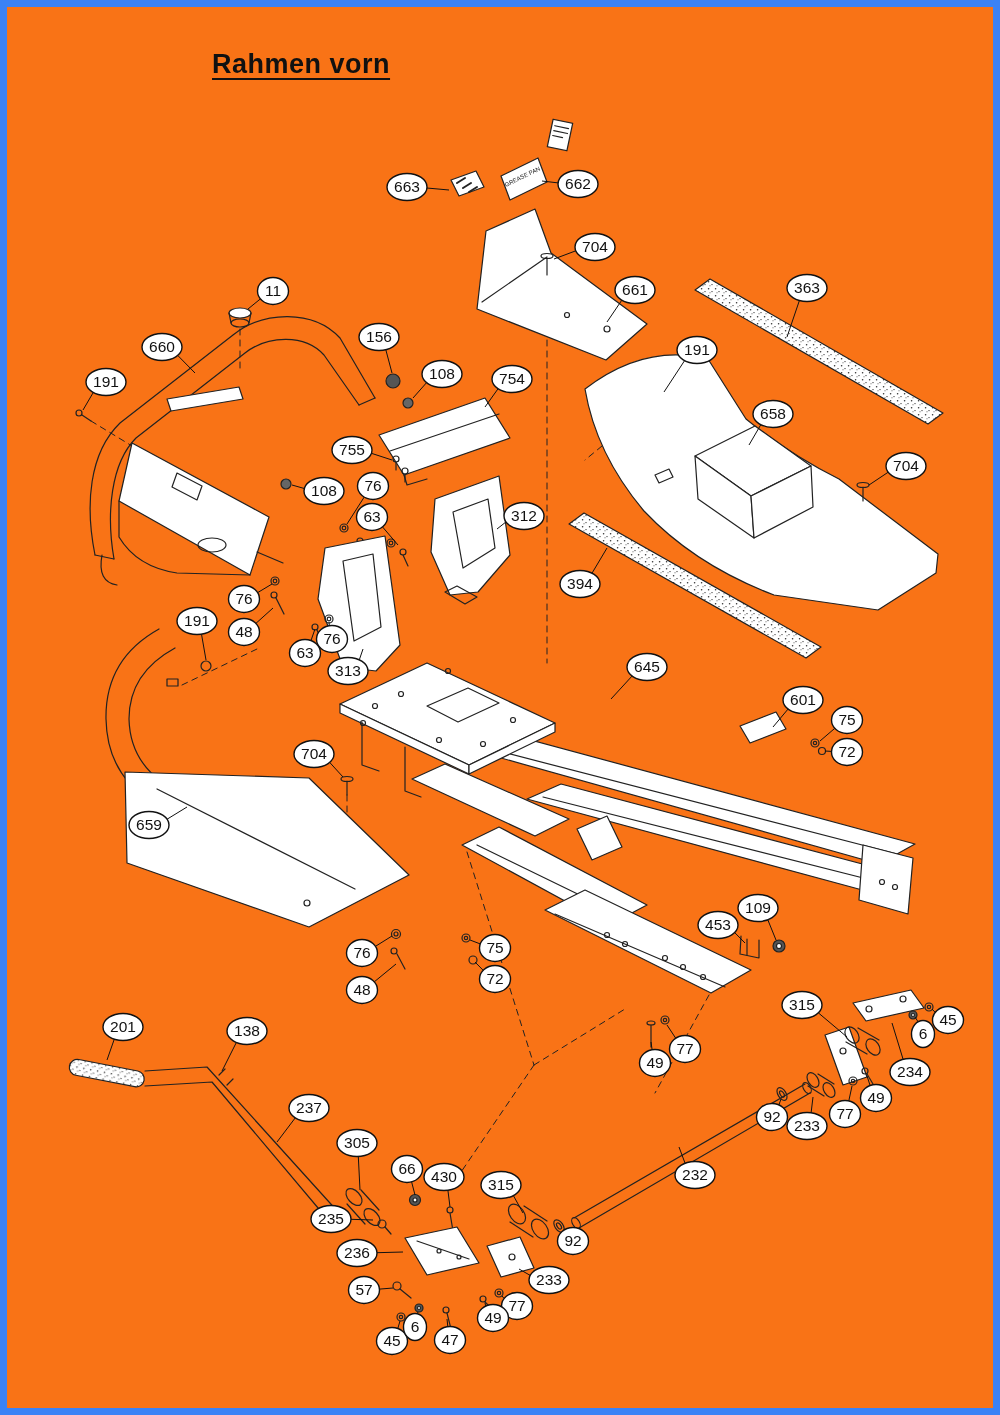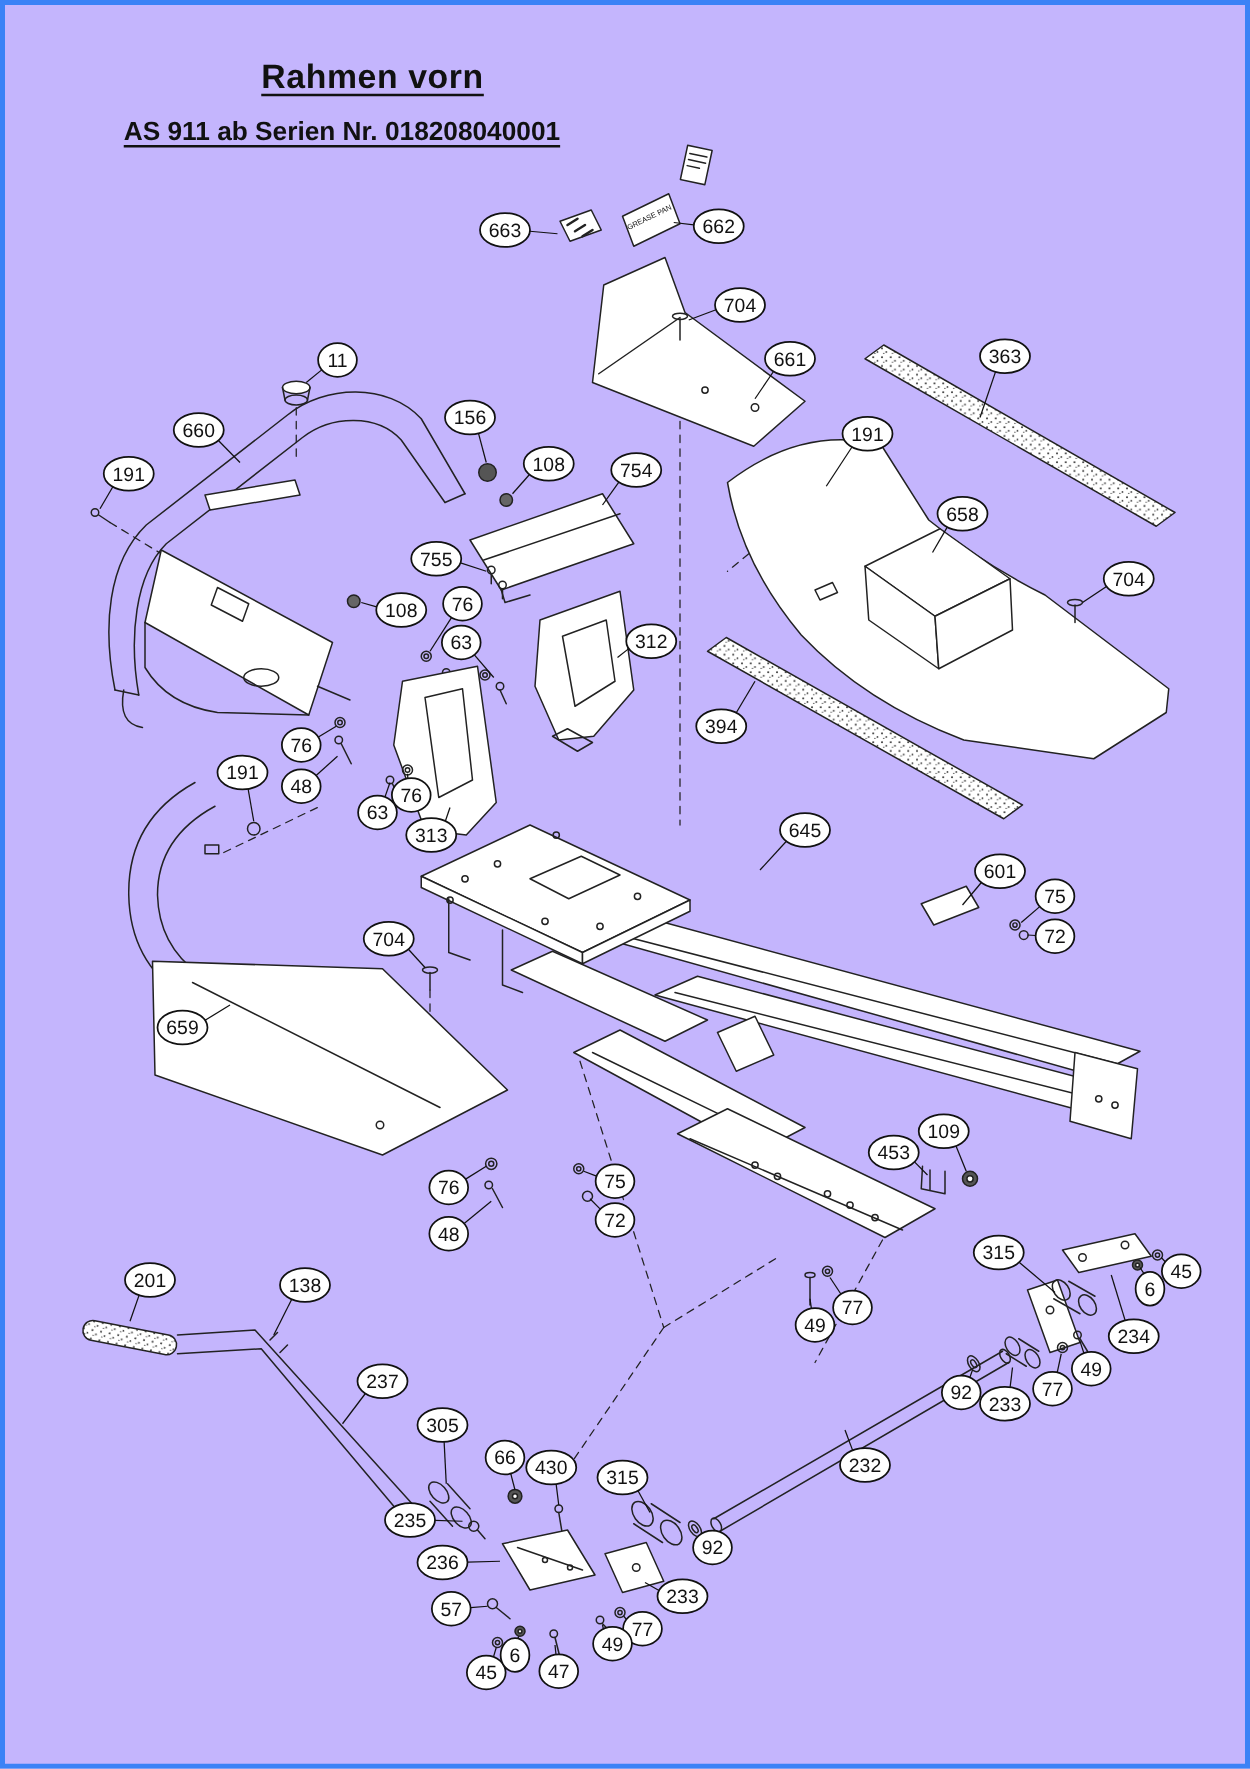--- a/index.html
+++ b/index.html
@@ -1,22 +1,22 @@
 <!DOCTYPE html>
 <html><head>
 <meta charset="utf-8">
 <style>
   html, body { margin: 0; padding: 0; background: #e8e8e8; }
   .page {
     position: relative;
     width: 1000px;
     height: 1415px;
     margin: 0 auto;
-    background: #c4b5fd;
-    border: 4px solid #3b82f6;
+    background: #f97316;
+    border: 7px solid #3b82f6;
     box-sizing: border-box;
     overflow: hidden;
     font-family: "Liberation Sans", sans-serif;
     color: #111;
   }
   .title {
     position: absolute;
     left: 205px;
     top: 42px;
     margin: 0;
@@ -58,21 +58,20 @@
     font-size: 6px;
     fill: #111;
     stroke: none;
   }
 </style>
 </head>
 <body>
 
 <div class="page">
   <h1 class="title">Rahmen vorn</h1>
-  <h2 class="subtitle">AS 911 ab Serien Nr. 018208040001</h2>
 
   <svg class="diagram" viewBox="0 0 1000 1415" xmlns="http://www.w3.org/2000/svg">
     <defs>
       <pattern id="speck" width="7" height="7" patternUnits="userSpaceOnUse">
         <rect width="7" height="7" fill="#ffffff"></rect>
         <circle cx="1.6" cy="1.8" r="0.8" fill="#333"></circle>
         <circle cx="5" cy="4.6" r="0.7" fill="#333"></circle>
         <circle cx="3" cy="5.8" r="0.5" fill="#333"></circle>
       </pattern>
     </defs>

